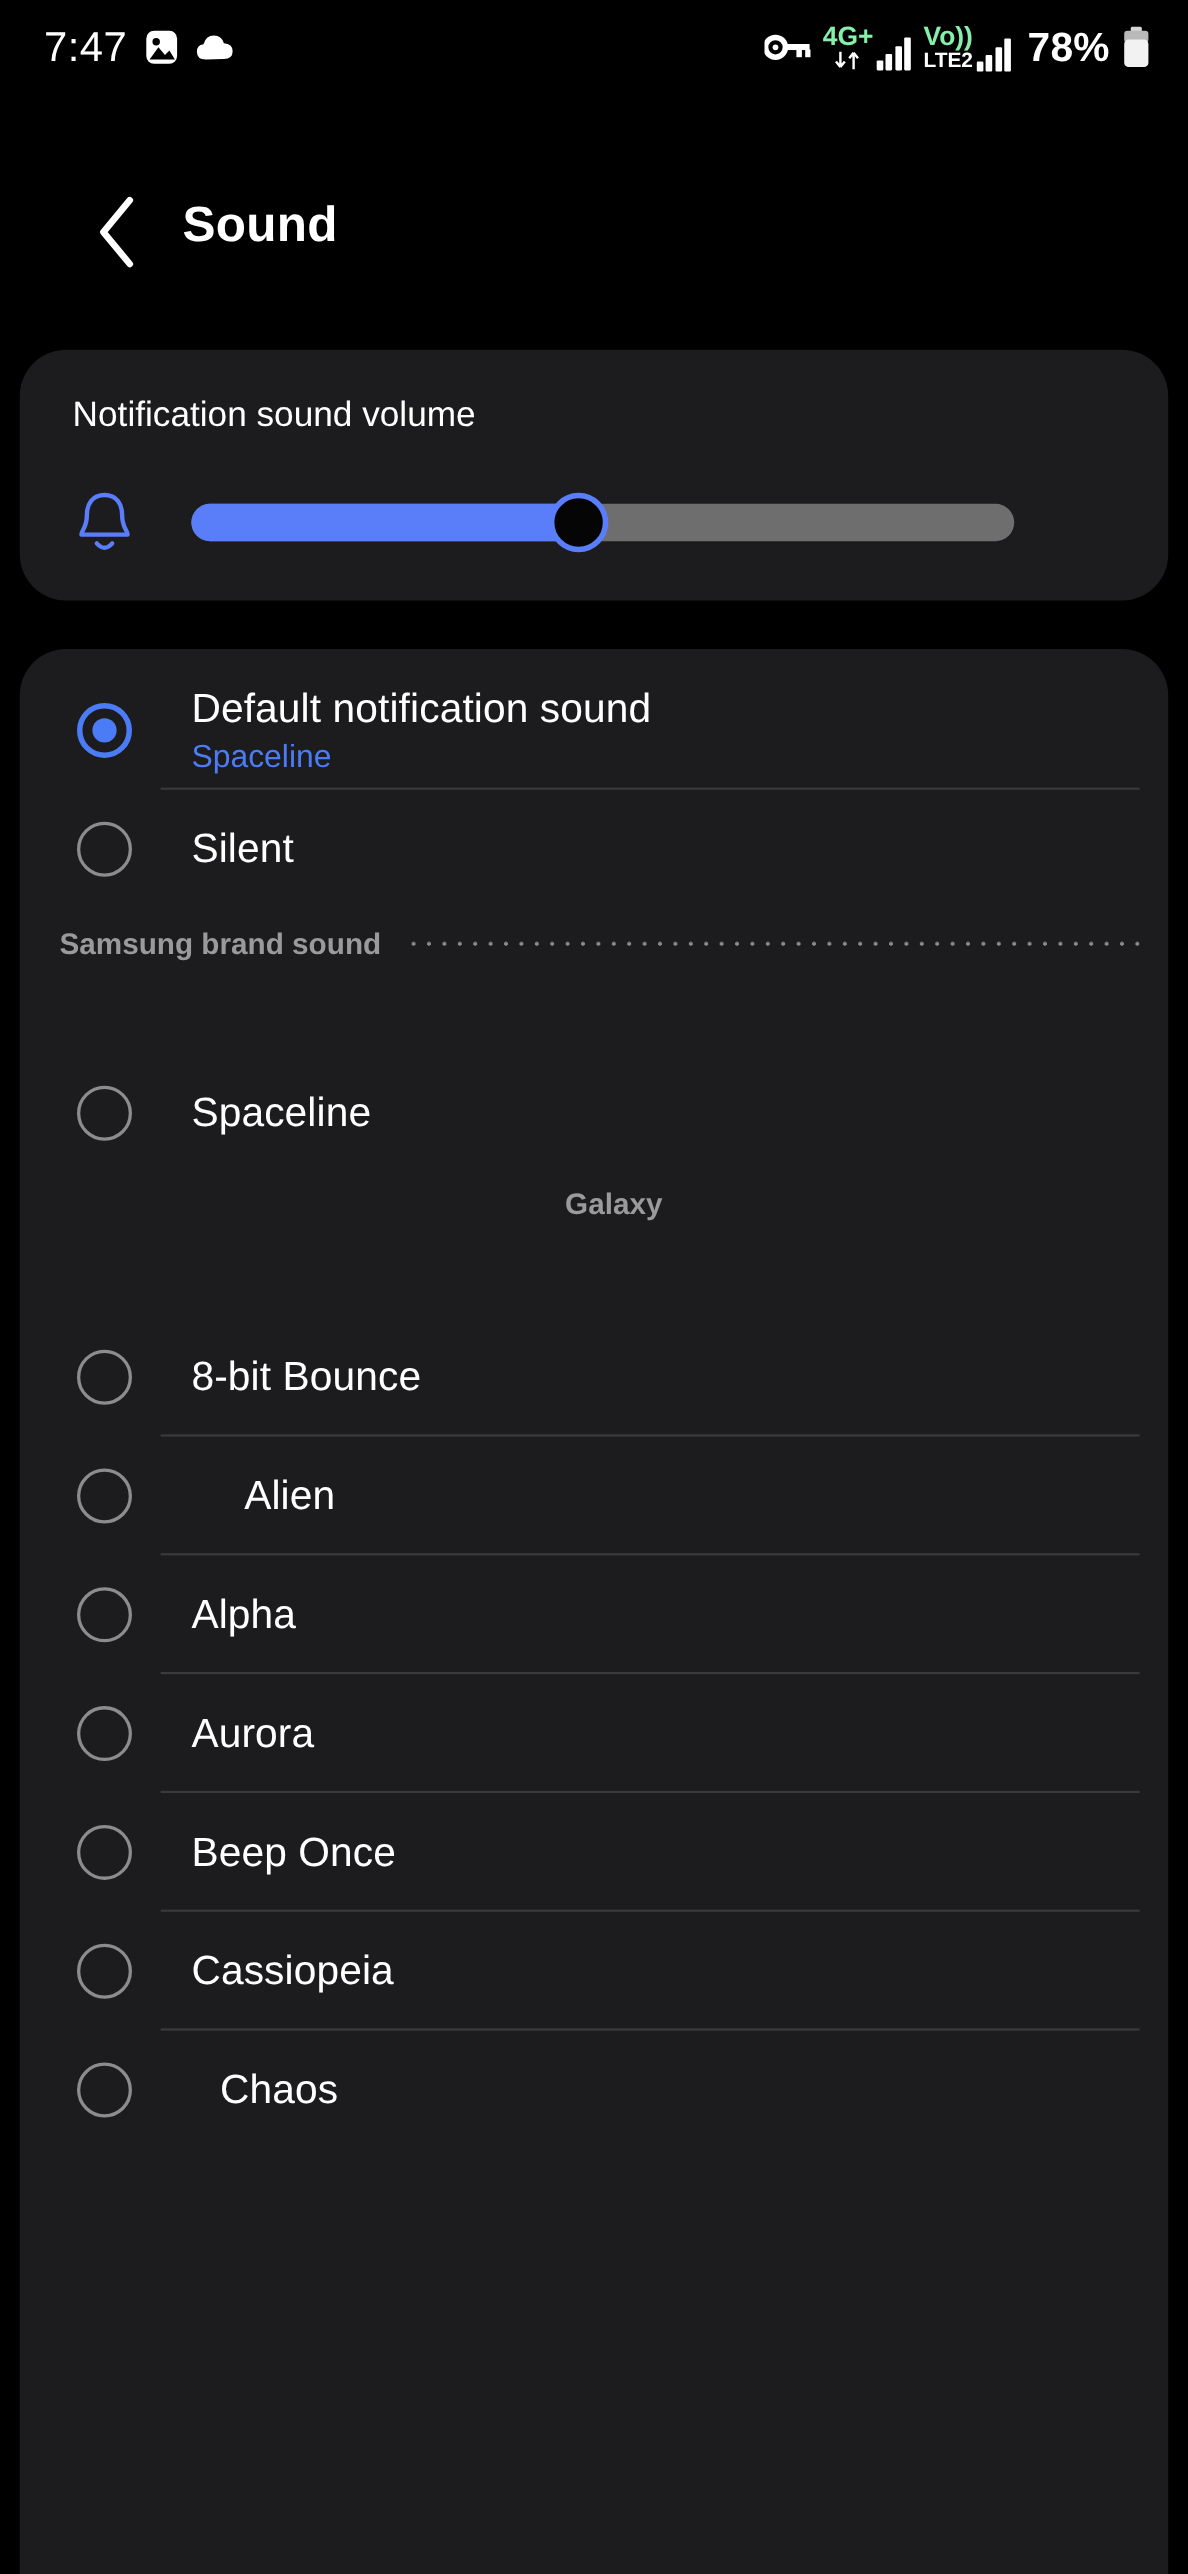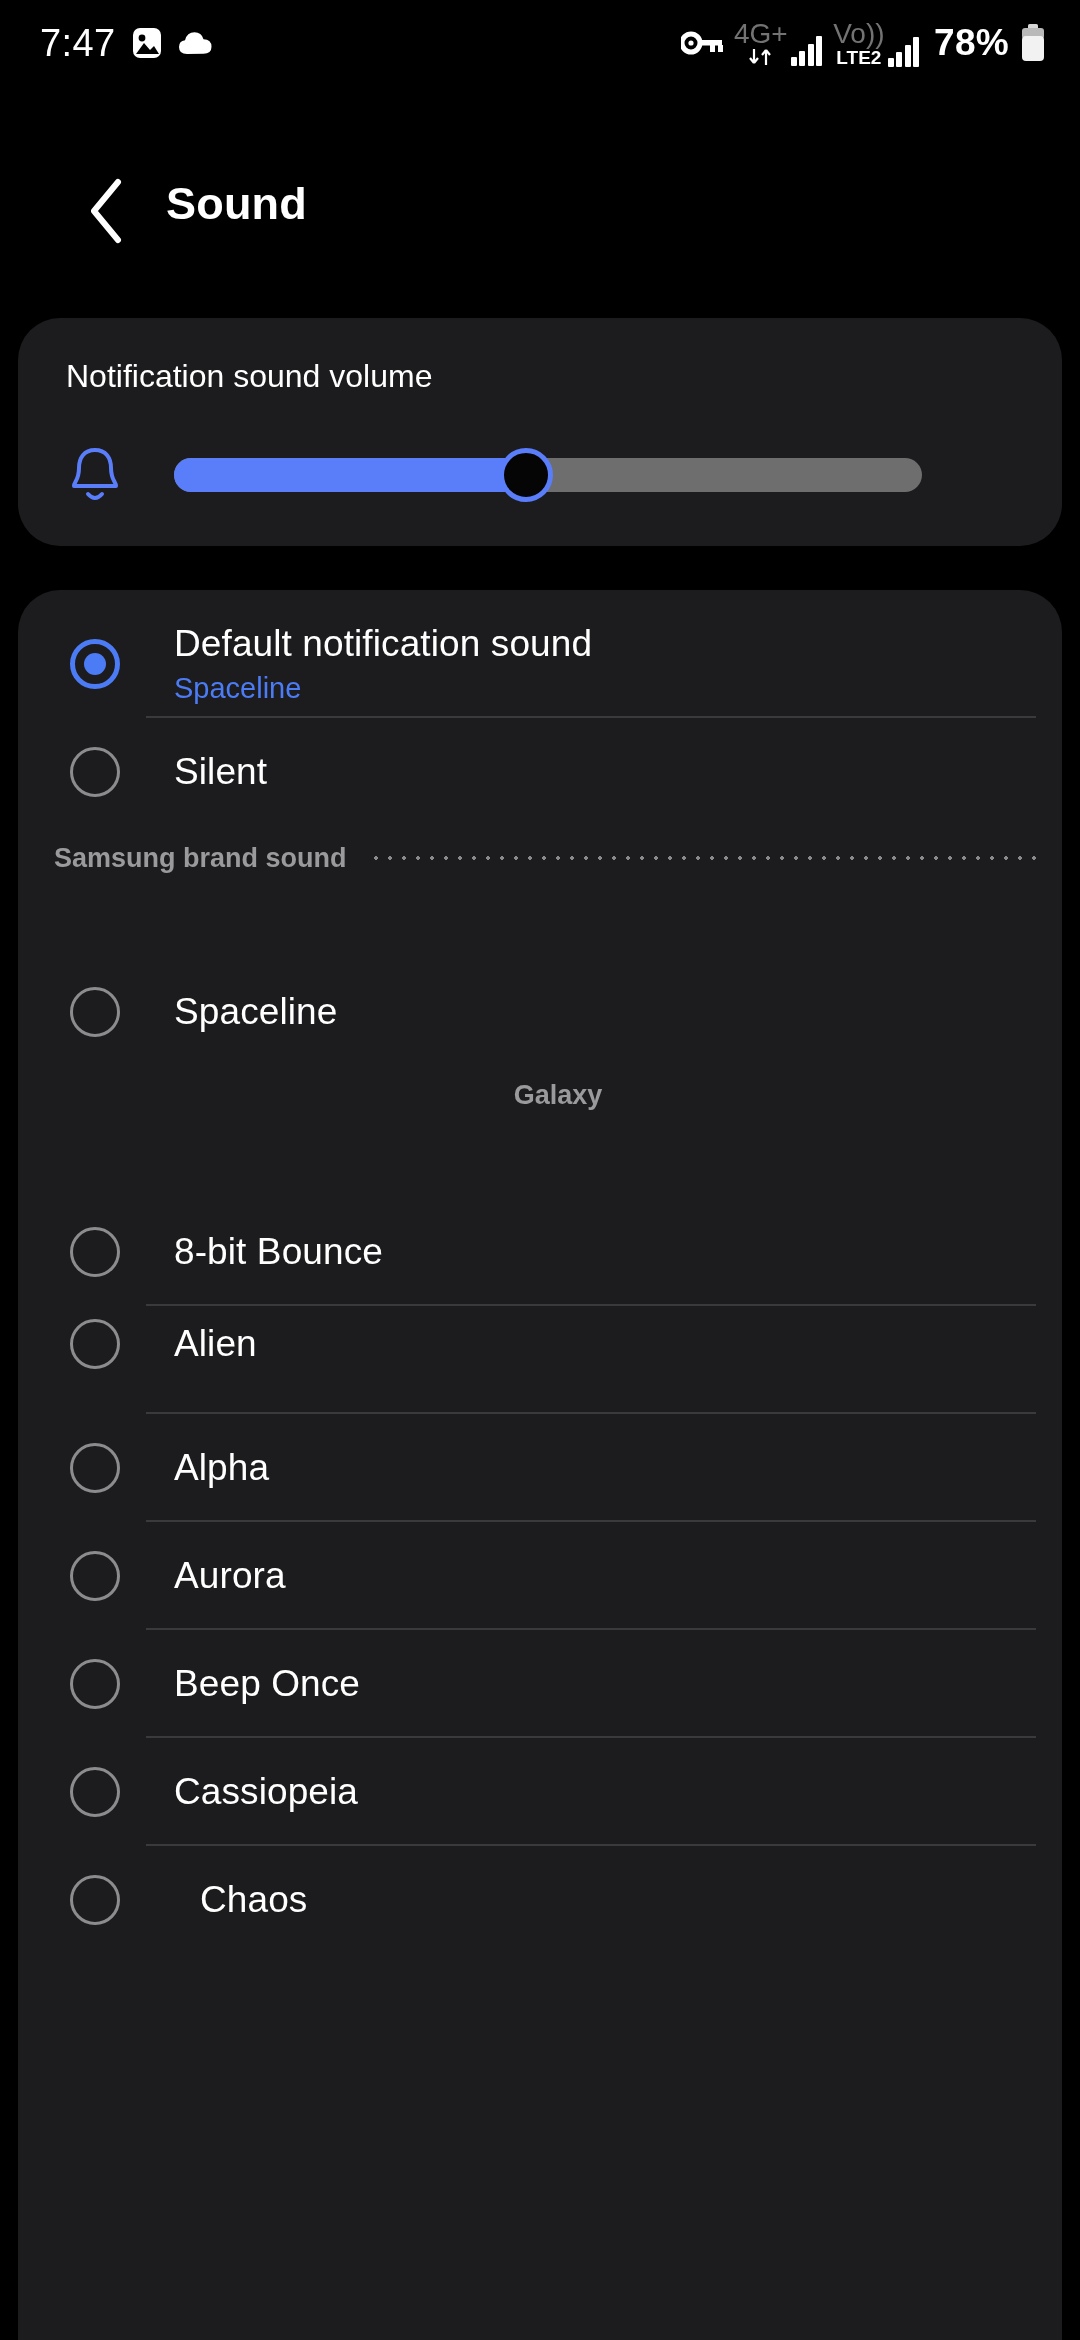--- a/index.html
+++ b/index.html
@@ -17,21 +17,21 @@
     display:flex; align-items:center; justify-content:space-between;
     padding:0 34px 0 40px;
   }
   .sb-left { display:flex; align-items:center; gap:16px; }
   .sb-clock { color:#fff; font-size:38px; letter-spacing:0.4px; }
   .sb-right { display:flex; align-items:center; gap:11px; }
   .sb-ico { display:flex; align-items:center; }
   .sb-batt-text { color:#fff; font-size:37px; margin-left:4px; letter-spacing:0.3px;font-weight:bold; }
   .netgrp { display:flex; align-items:flex-end; gap:3px; }
   .netlabel { display:flex; flex-direction:column; align-items:center; line-height:1; }
-  .netlabel .l1 { color:#737373; font-size:28px; font-weight:normal; }
+  .netlabel .l1 { color:#86efac; font-size:24px; font-weight:bold; }
   .netlabel .l2 { color:#fff; font-size:19px; font-weight:bold; }
   .bars { display:flex; align-items:flex-end; gap:2.5px; height:30px; }
   .bars i { display:block; width:6px; background:#fff; border-radius:1px; }
   .bars i:nth-child(1){height:9px;} .bars i:nth-child(2){height:15px;}
   .bars i:nth-child(3){height:22px;} .bars i:nth-child(4){height:30px;}
 
   
   .titlebar { position:absolute; top:178px; left:0; width:1080px; height:110px;
               display:flex; align-items:flex-start;margin-left:40px; }
   .backbtn { width:100px; display:flex; align-items:center; justify-content:center; margin-left:18px;}
@@ -203,21 +203,21 @@
       </div>
       <div class="row" style="top: 608px;">
         <div class="radio">
           <div class="rd"></div>
         </div>
         <div class="labels">
           <div class="lbl">8-bit Bounce</div>
         </div>
       </div>
       <div class="divider" style="top: 714px;"></div>
-      <div class="row" style="top: 700px;">
+      <div class="row" style="top: 716px; gap: 48px;">
         <div class="radio">
           <div class="rd"></div>
         </div>
         <div class="labels">
           <div class="lbl">Alien</div>
         </div>
       </div>
       <div class="divider" style="top: 822px;"></div>
       <div class="row" style="top: 824px;">
         <div class="radio">

